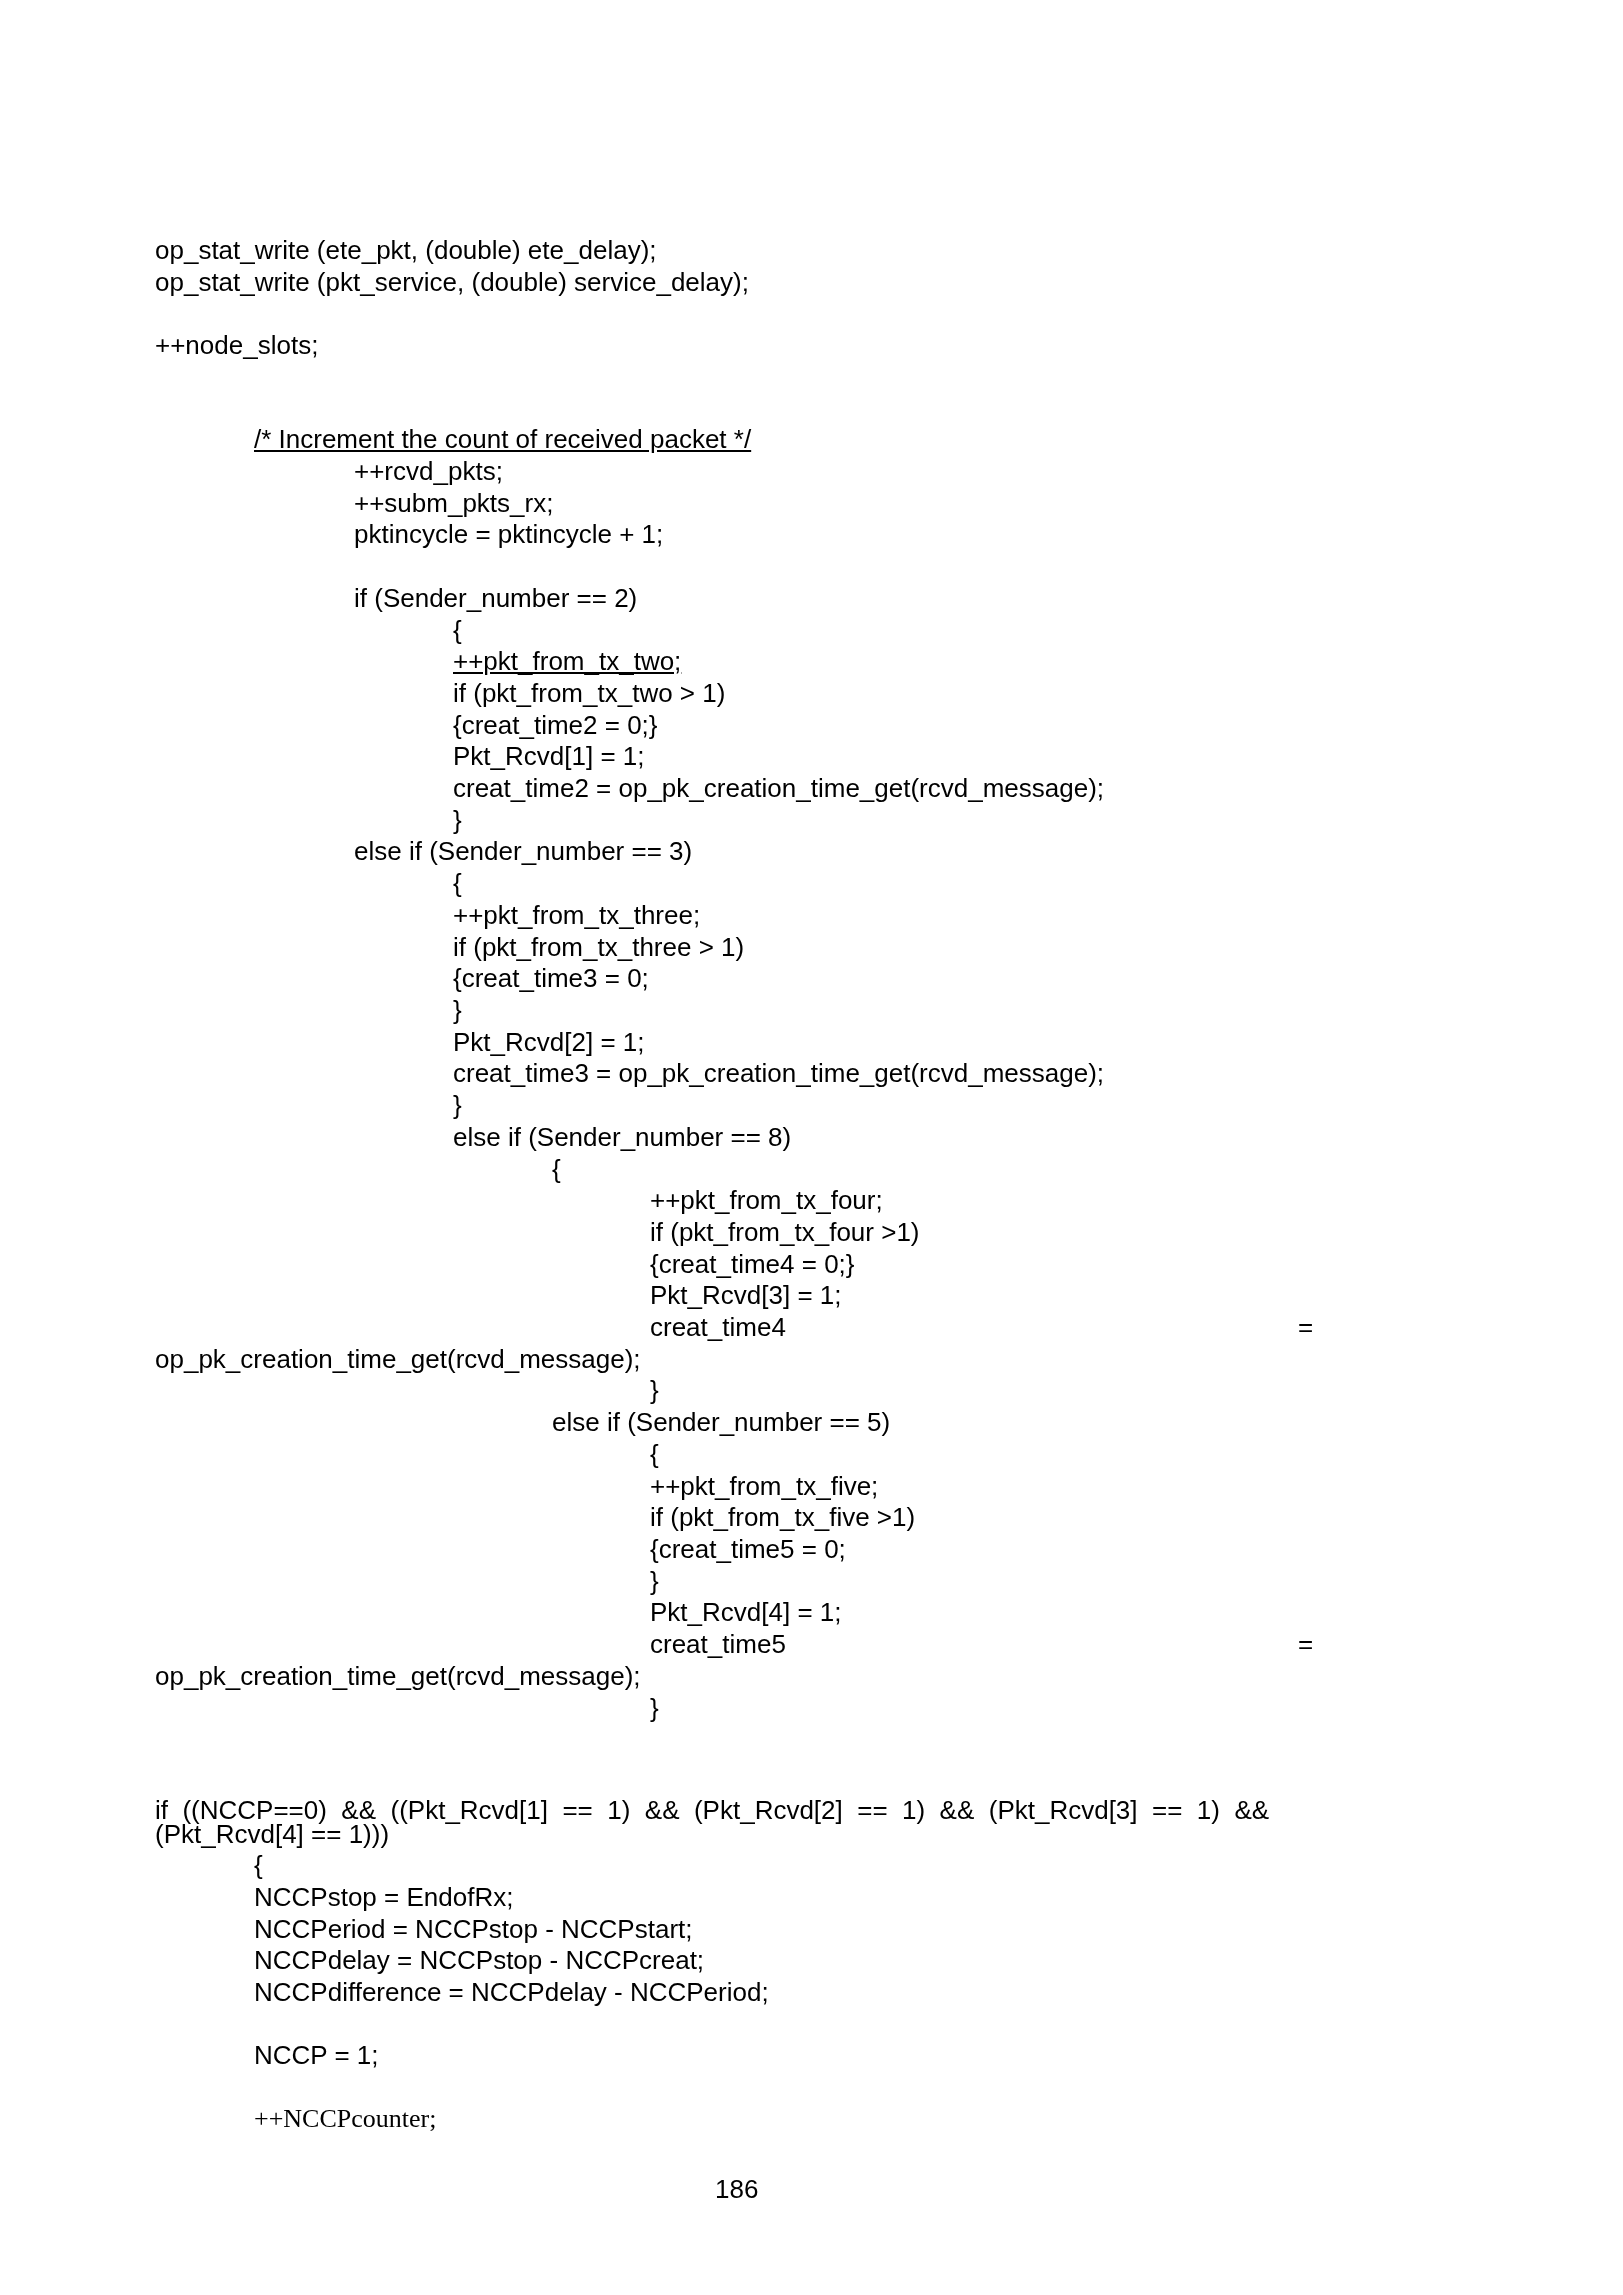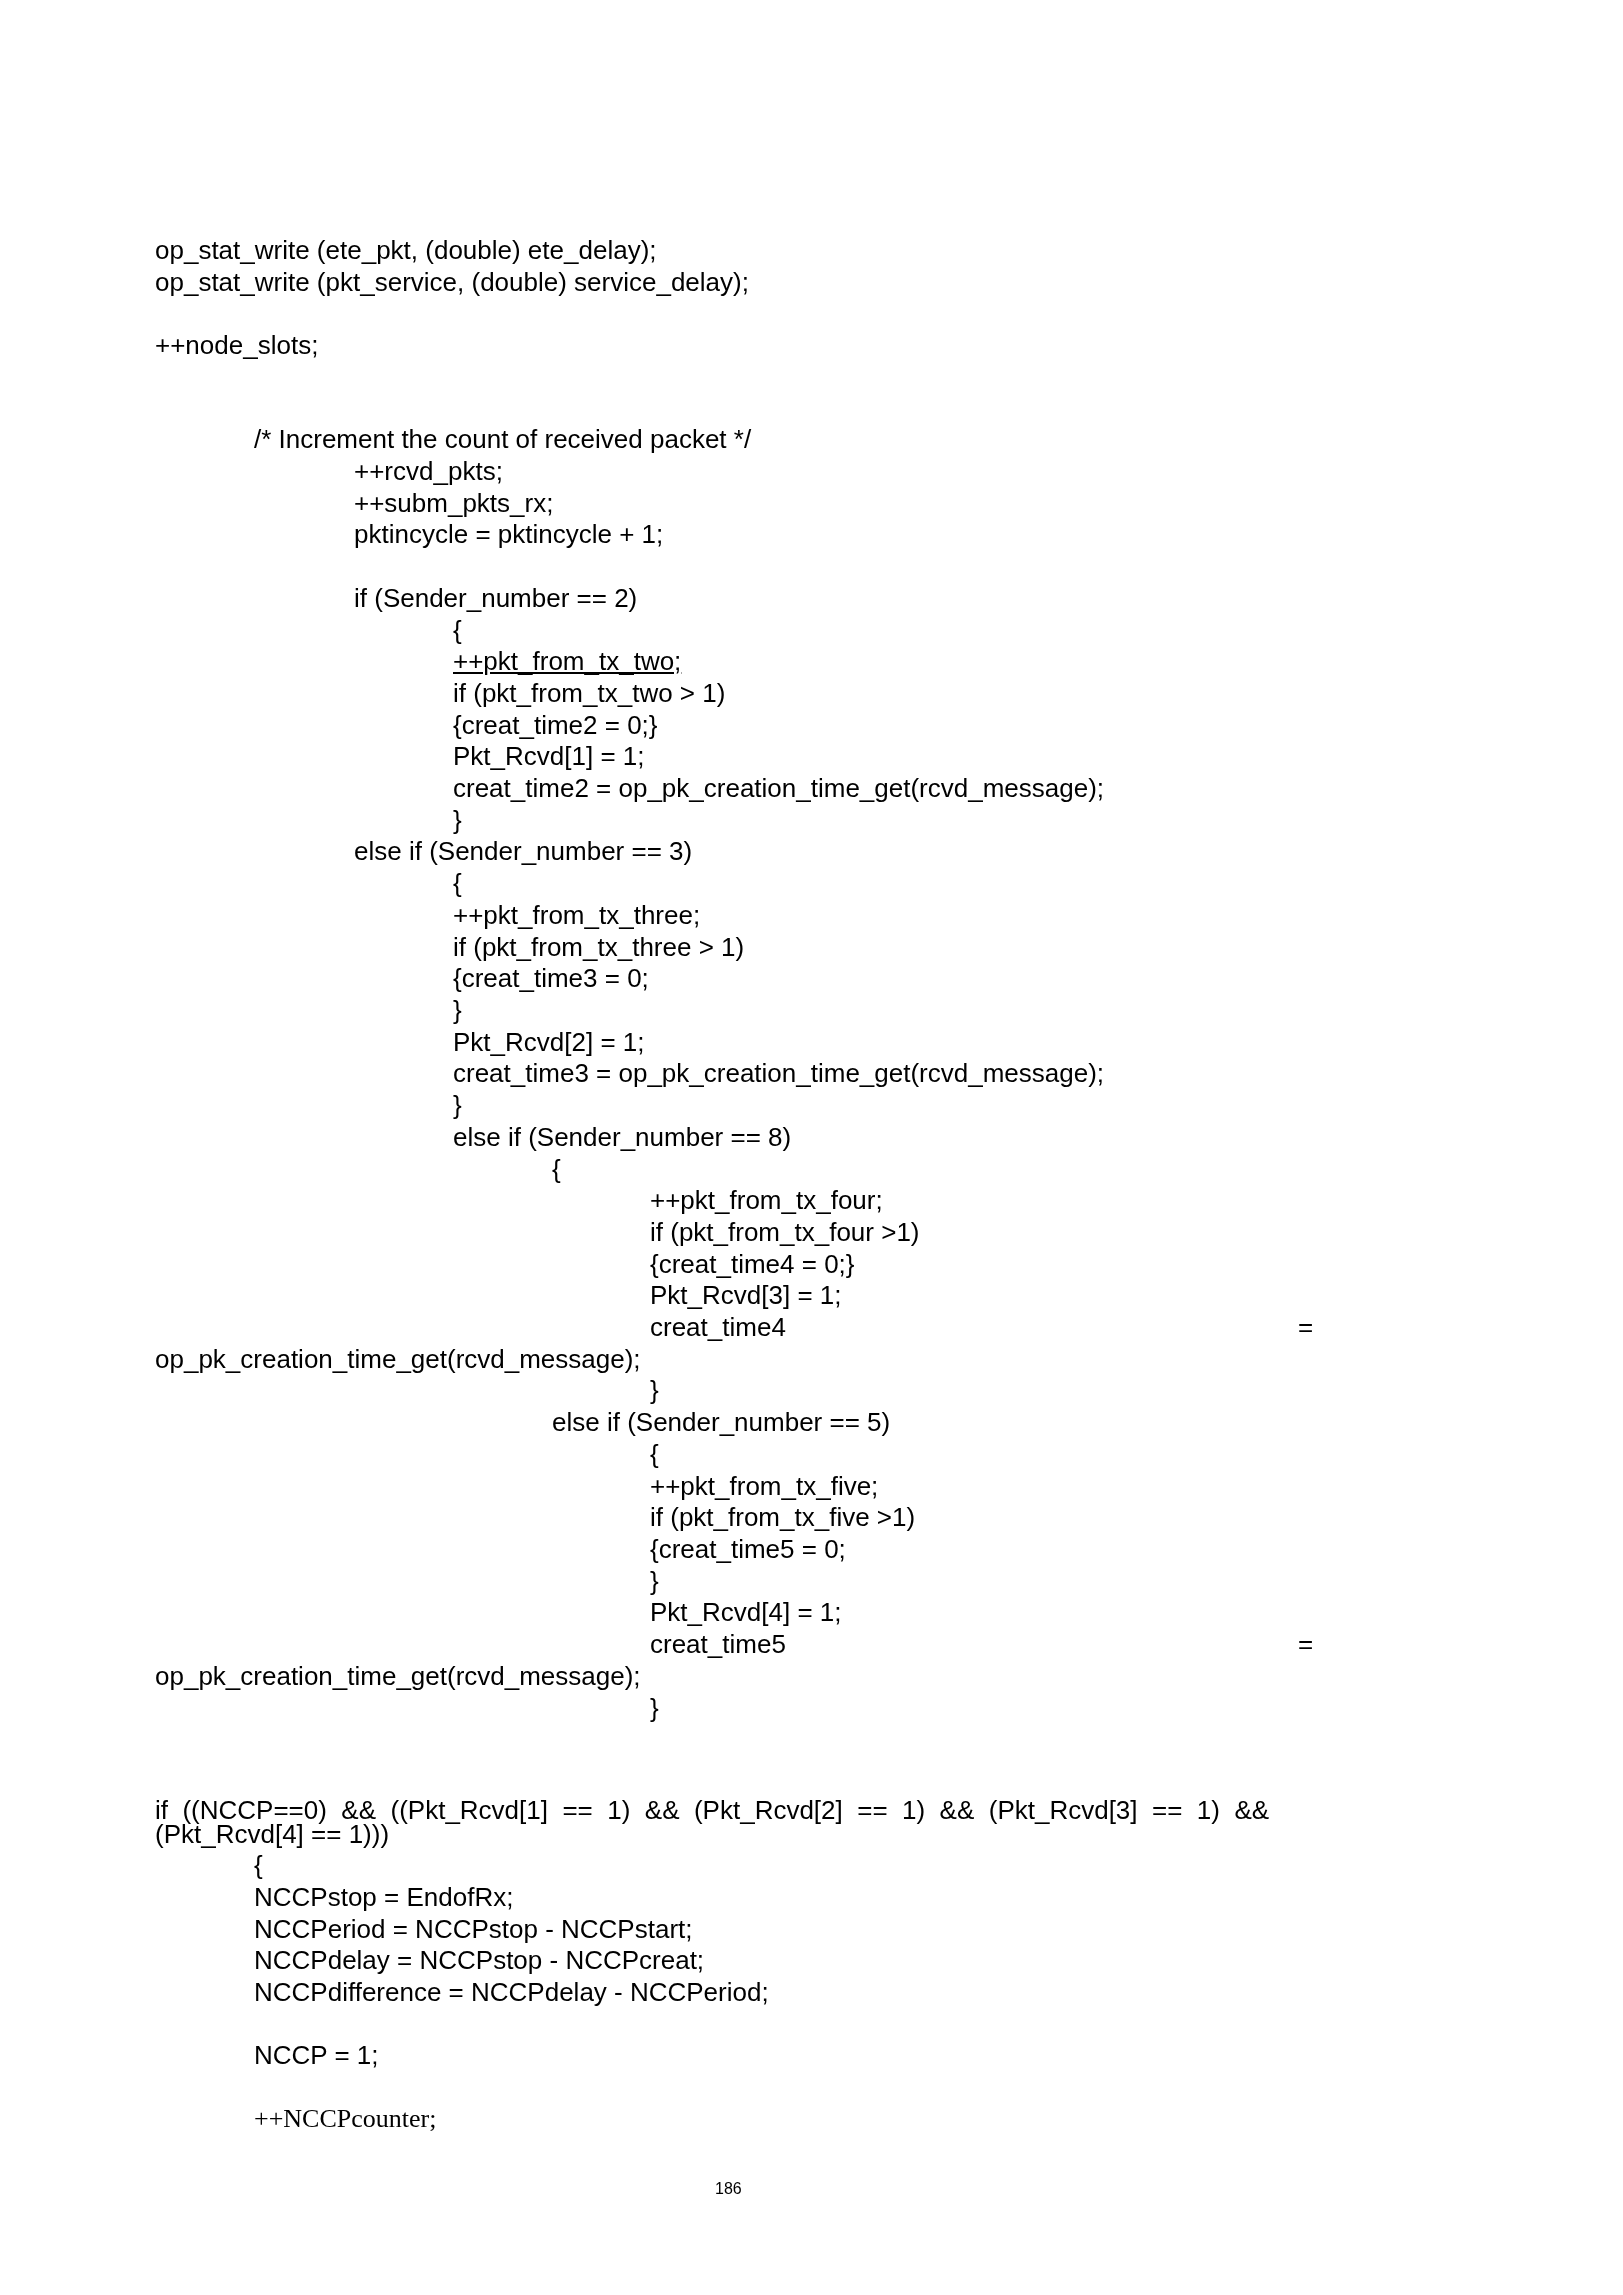--- a/index.html
+++ b/index.html
@@ -7,31 +7,31 @@
   .page { position: absolute; left: 0; top: 0; width: 1623px; height: 2295px; background: #fff; }
   .line {
     position: absolute;
     font-family: "Liberation Sans", sans-serif;
     font-size: 26px;
     line-height: 32px;
     color: #000;
     white-space: pre;
   }
   .eq { position: absolute; font-family: "Liberation Sans", sans-serif; font-size: 26px; line-height: 32px; color:#000; }
-  .pagenum { position: absolute; font-family: "Liberation Sans", sans-serif; font-size: 16px; line-height: 32px; color:#000; left: 715px; top: 2173px; }
+  .pagenum { position: absolute; font-family: "Liberation Sans", sans-serif; font-size: 26px; line-height: 32px; color:#000; left: 715px; top: 2173px; }
 </style>
 </head>
 <body>
 
 <div class="page">
   <div id="code">
       <div class="line" style="left: 155px; top: 234px;">op_stat_write (ete_pkt, (double) ete_delay);</div>
       <div class="line" style="left: 155px; top: 266px;">op_stat_write (pkt_service, (double) service_delay);</div>
       <div class="line" style="left: 155px; top: 329px;">++node_slots;</div>
-      <div class="line" style="left: 254px; top: 423px;">/* Increment the count of received packet */</div>
+      <div class="line" style="left: 254px; top: 423px; text-decoration: underline;">/* Increment the count of received packet */</div>
       <div class="line" style="left: 354px; top: 455px;">++rcvd_pkts;</div>
       <div class="line" style="left: 354px; top: 487px;">++subm_pkts_rx;</div>
       <div class="line" style="left: 354px; top: 518px;">pktincycle = pktincycle + 1;</div>
       <div class="line" style="left: 354px; top: 582px;">if (Sender_number == 2)</div>
       <div class="line" style="left: 453px; top: 614px;">{</div>
       <div class="line" style="left: 453px; top: 645px; text-decoration: underline;">++pkt_from_tx_two;</div>
       <div class="line" style="left: 453px; top: 677px;">if (pkt_from_tx_two &gt; 1)</div>
       <div class="line" style="left: 453px; top: 709px;">{creat_time2 = 0;}</div>
       <div class="line" style="left: 453px; top: 740px;">Pkt_Rcvd[1] = 1;</div>
       <div class="line" style="left: 453px; top: 772px;">creat_time2 = op_pk_creation_time_get(rcvd_message);</div>

